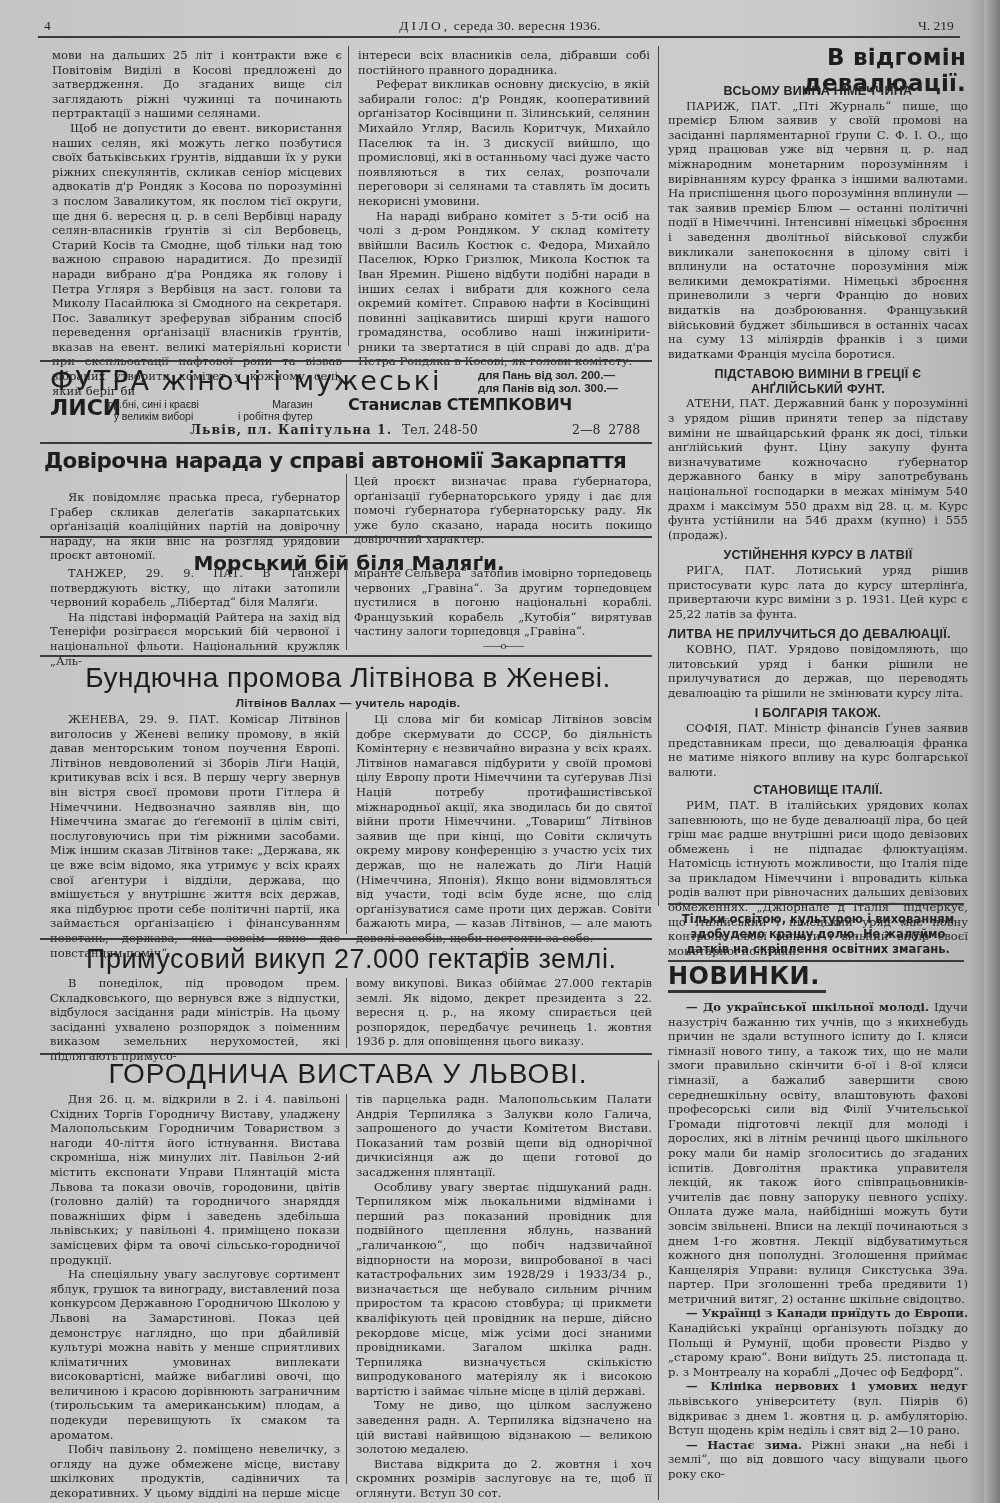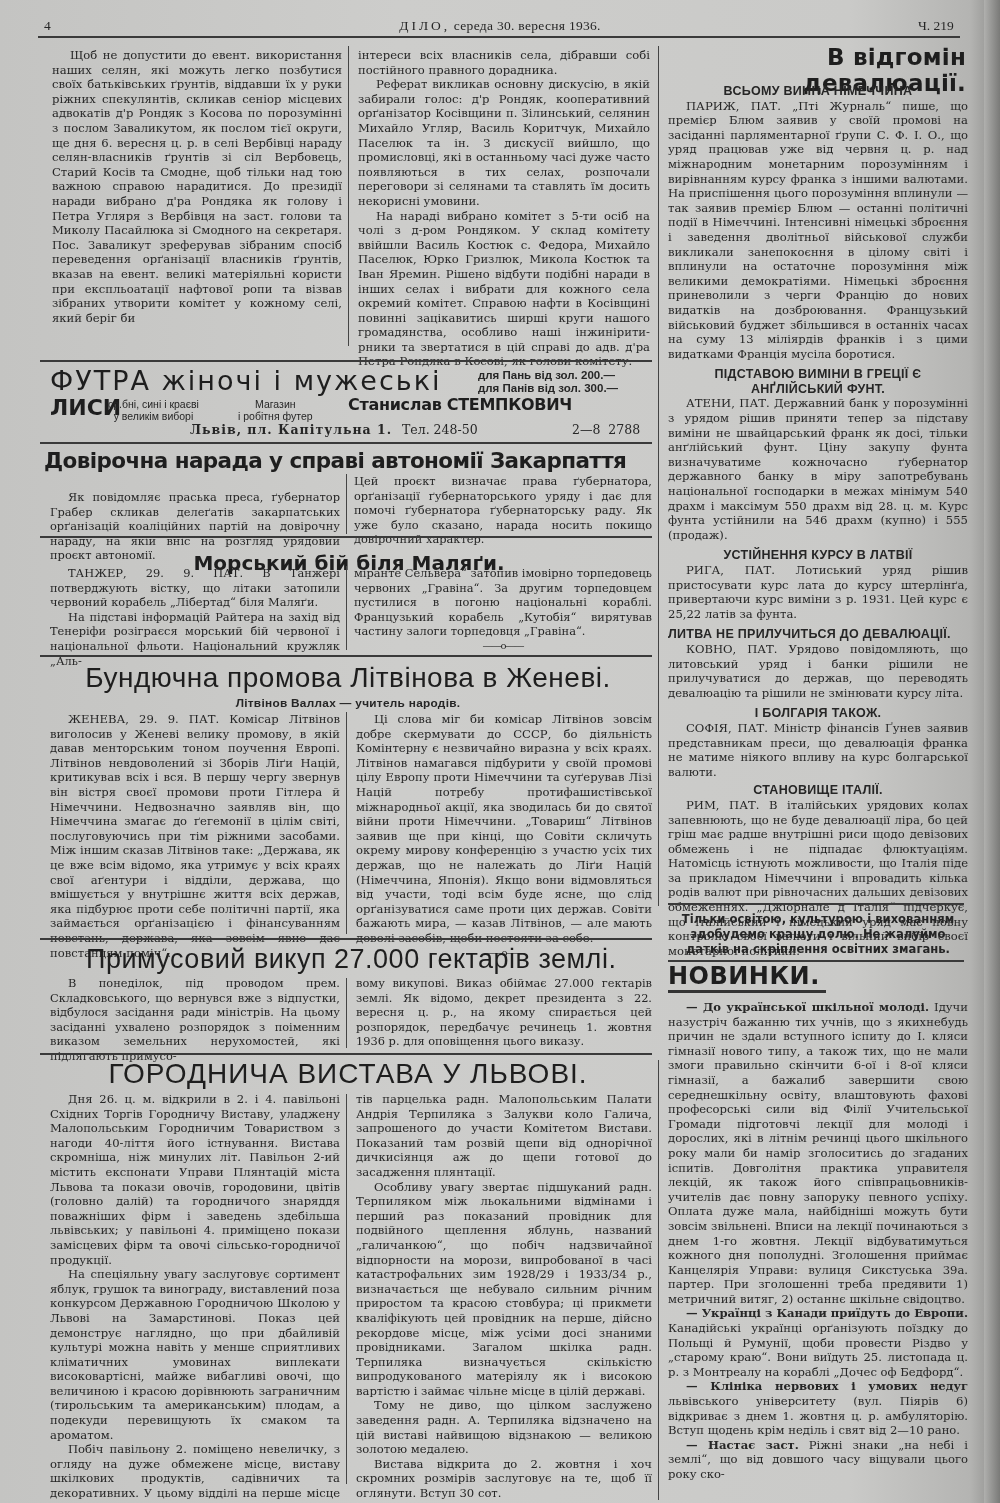--- a/index.html
+++ b/index.html
@@ -43,20 +43,21 @@
     <span class="pg">4</span>
     <div class="mast">
       <span class="dilo">ДІЛО,</span>
       <span>середа 30. вересня 1936.</span>
     </div>
     <span class="num">Ч. 219</span>
   </div>
   <div class="rule" style="left:38px; top:36px; width:922px;"></div>
 
   <div class="col" style="left:52px; top:48px; width:290px;">
+    <p class="ni">мови на дальших 25 літ і контракти вже є Повітовім Виділі в Косові предложені до затвердження. До згаданих вище сіл заглядають ріжні чужинці та починають пертрактації з нашими селянами.</p>
     <p>Щоб не допустити до евент. використання наших селян, які можуть легко позбутися своїх батьківських ґрунтів, віддавши їх у руки ріжних спекулянтів, скликав сеніор місцевих адвокатів д'р Рондяк з Косова по порозумінні з послом Заваликутом, як послом тієї округи, ще дня 6. вересня ц. р. в селі Вербівці нараду селян-власників ґрунтів зі сіл Вербовець, Старий Косів та Смодне, щоб тільки над тою важною справою нарадитися. До президії наради вибрано д'ра Рондяка як голову і Петра Угляря з Вербівця на заст. голови та Миколу Пасайлюка зі Смодного на секретаря. Пос. Заваликут зреферував зібраним спосіб переведення орґанізації власників ґрунтів, вказав на евент. великі матеріяльні користи при експльоатації нафтової ропи та візвав зібраних утворити комітет у кожному селі, який беріг би</p>
   </div>
   <div class="vrule" style="left:348px; top:46px; height:300px;"></div>
   <div class="col" style="left:358px; top:48px; width:292px;">
     <p class="ni">інтереси всіх власників села, дібравши собі постійного правного дорадника.</p>
     <p>Реферат викликав основну дискусію, в якій забирали голос: д'р Рондяк, кооперативний орґанізатор Косівщини п. Зілинський, селянин Михайло Угляр, Василь Коритчук, Михайло Паселюк та ін. З дискусії вийшло, що промисловці, які в останньому часі дуже часто появляються в тих селах, розпочали переговори зі селянами та ставлять їм досить некорисні умовини.</p>
     <p>На нараді вибрано комітет з 5-ти осіб на чолі з д-ром Рондяком. У склад комітету ввійшли Василь Костюк с. Федора, Михайло Паселюк, Юрко Гризлюк, Микола Костюк та Іван Яремин. Рішено відбути подібні наради в інших селах і вибрати для кожного села окремий комітет. Справою нафти в Косівщині повинні зацікавитись ширші круги нашого громадянства, особливо наші інжинірити-рники та звертатися в цій справі до адв. д'ра Петра Рондяка в Косові, як голови комітету.</p>
   </div>
   <div class="vrule" style="left:658px; top:46px; height:860px;"></div>
 
@@ -81,21 +82,21 @@
     <div class="abs ad-big" style="left:2px; top:0px;">ФУТРА жіночі і мужеські</div>
     <div class="abs small" style="left:430px; top:4px; font-size:11.5px; font-weight:bold; line-height:13px;">
       <div>для Пань від зол. 200.—</div>
       <div>для Панів від зол. 300.—</div>
     </div>
     <div class="abs ad-bold" style="left:2px; top:30px; font-size:22px;">ЛИСИ</div>
     <div class="abs small" style="left:60px; top:33px; text-align:center;">
       <div>ср.бні, сині і краєві</div>
       <div>у великім виборі</div>
     </div>
-    <div class="abs small" style="left:190px; top:33px; text-align:center;">
+    <div class="abs small" style="left:190px; top:33px; text-align:right;">
       <div>Магазин</div>
       <div>і робітня футер</div>
     </div>
     <div class="abs ad-bold" style="left:300px; top:30px; font-size:16px; letter-spacing:-0.3px;">Станислав СТЕМПКОВИЧ</div>
   </div>
   <div class="abs" style="left:190px; top:422px; font-size:12.5px; font-weight:bold; letter-spacing:1px;">Львів, пл. Капітульна 1.</div>
   <div class="abs" style="left:402px; top:422px; font-size:12.5px;">Тел. 248-50</div>
   <div class="abs" style="left:572px; top:422px; font-size:12.5px; white-space:pre;">2—8  2788</div>
   <div class="rule" style="left:40px; top:442px; width:612px;"></div>
 
@@ -134,21 +135,21 @@
   <div class="rule" style="left:40px; top:938px; width:612px;"></div>
 
   <div class="rule" style="left:668px; top:903px; width:296px;"></div>
   <div class="abs" style="left:670px; top:912px; width:296px; font-family:'DejaVu Sans',sans-serif; font-weight:bold; font-size:11.6px; line-height:15px; text-align:center;">Тільки освітою, культурою і вихованням здобудемо кращу долю. Не жалуймо датків на скріплення освітних змагань.</div>
   <div class="rule" style="left:668px; top:960px; width:296px;"></div>
   <div class="abs headline-sans" style="left:668px; top:962px; font-size:24px; letter-spacing:0.5px; border-bottom:3px solid #333; padding-right:6px;">НОВИНКИ.</div>
   <div class="col" style="left:668px; top:1000px; width:300px;">
     <p><b>— До української шкільної молоді.</b> <span>Ідучи назустріч бажанню тих учнів, що з якихнебудь причин не здали вступного іспиту до І. кляси гімназії нового типу, а також тих, що не мали змоги правильно скінчити 6-ої і 8-ої кляси гімназії, а бажалиб завершити свою середнешкільну освіту, влаштовують фахові професорські сили від Філії Учительської Громади підготовчі лекції для молоді і дорослих, які в літнім речинці цього шкільного року мали би намір зголоситись до згаданих іспитів. Довголітня практика управителя лекцій, як також його співпрацьовників-учителів дає повну запоруку певного успіху. Оплата дуже мала, найбідніші можуть бути зовсім звільнені. Вписи на лекції починаються з днем 1-го жовтня. Лекції відбуватимуться кожного дня пополудні. Зголошення приймає Канцелярія Управи: вулиця Сикстуська 39а. партер. При зголошенні треба предявити 1) метричний витяг, 2) останнє шкільне свідоцтво.</span></p>
     <p><b>— Українці з Канади приїдуть до Европи.</b> <span>Канадійські українці орґанізують поїздку до Польщі й Румунії, щоби провести Різдво у „старому краю“. Вони виїдуть 25. листопада ц. р. з Монтреалу на кораблі „Дочес оф Бедфорд“.</span></p>
     <p><b>— Клініка нервових і умових недуг</b> <span>львівського університету (вул. Піярів 6) відкриває з днем 1. жовтня ц. р. амбуляторію. Вступ щодень крім неділь і свят від 2—10 рано.</span></p>
-    <p><b>— Настає заст.</b> <span>Ріжні знаки „на небі і землі“, що від довшого часу віщували цього року ско-</span></p>
+    <p><b>— Настає зима.</b> <span>Ріжні знаки „на небі і землі“, що від довшого часу віщували цього року ско-</span></p>
   </div>
   <div class="vrule" style="left:658px; top:1060px; height:440px;"></div>
 
   <div class="abs headline-serif-wide" style="left:46px; top:944px; width:612px; font-size:27px; white-space:nowrap;margin-left:40px;">Примусовий викуп 27.000 гектарів землі.</div>
   <div class="col" style="left:50px; top:976px; width:290px; font-size:11.4px;">
     <p>В понеділок, під проводом прем. Складковського, що вернувся вже з відпустки, відбулося засідання ради міністрів. На цьому засіданні ухвалено розпорядок з поіменним виказом земельних нерухомостей, які підлягають примусо-</p>
   </div>
   <div class="vrule" style="left:346px; top:978px; height:70px;"></div>
   <div class="col" style="left:356px; top:976px; width:296px; font-size:11.4px;">
     <p class="ni">вому викупові. Виказ обіймає 27.000 гектарів землі. Як відомо, декрет президента з 22. вересня ц. р., на якому спирається цей розпорядок, передбачує речинець 1. жовтня 1936 р. для оповіщення цього виказу.</p>

